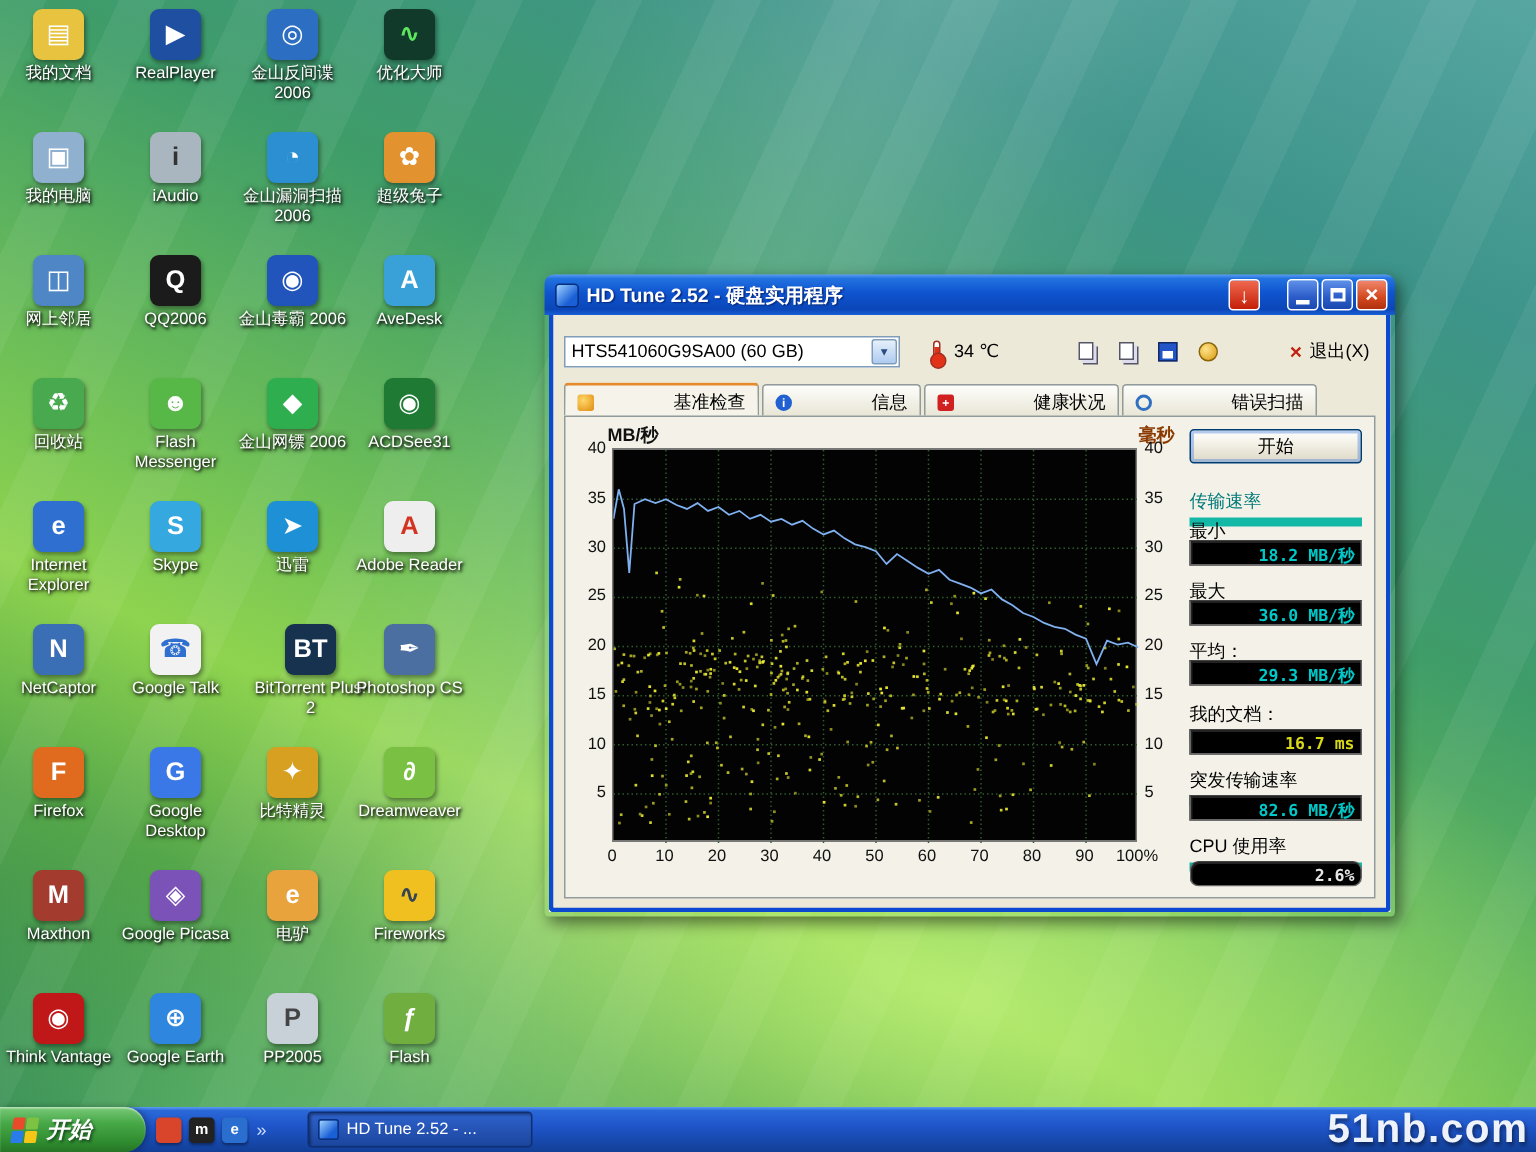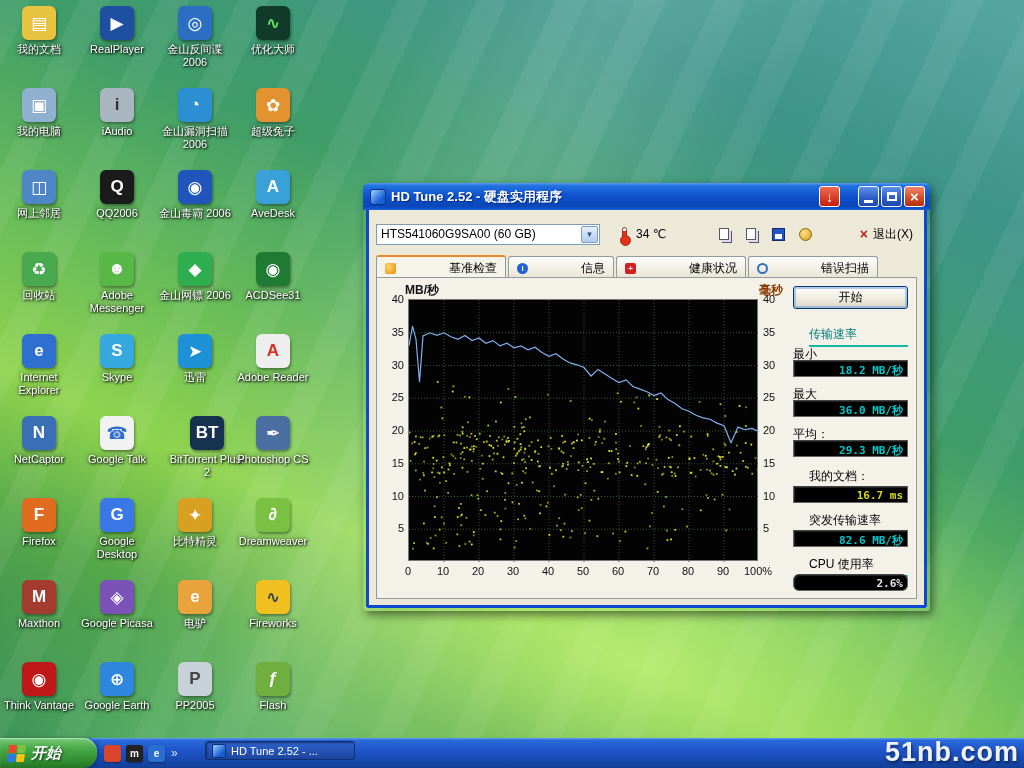--- a/index.html
+++ b/index.html
@@ -81,21 +81,21 @@
   .ytick{ position:absolute; font-size:11px; color:#111; width:22px; }
   .ytick-l{ left:1px; text-align:right; }
   .ytick-r{ left:382px; text-align:left; }
   .xtick{ position:absolute; top:283px; font-size:11px; color:#111; transform:translateX(-50%); }
   
   .side-panel{ position:absolute; left:416px; right:8px; top:8px; bottom:4px; font-size:12px; }
   .start-btn{ position:absolute; top:0; left:0; right:0; height:23px; font-size:12px;
     font-family:"Liberation Sans","DejaVu Sans",sans-serif; cursor:pointer;
     border:1px solid #003c74; border-radius:3px; background:linear-gradient(180deg,#ffffff,#f2f0e4 45%,#dcd8c8);
     box-shadow:inset 0 0 0 2px rgba(90,140,220,.45); }
-  .grp-head{ position:absolute; left:0; right:0; border-bottom:2px solid #14b8a6; padding-bottom:2px;margin-left:16px; }
+  .grp-head{ position:absolute; left:0; right:0; border-bottom:6px solid #14b8a6; padding-bottom:2px; }
   .teal-head{ color:#007a7a; }
   .fld-label{ position:absolute; left:0; }
   .val-box{ position:absolute; left:0; right:0; height:17px; background:#000; border:1px solid #666;
     border-top-color:#444; box-shadow:inset 1px 1px 0 #222; text-align:right; padding:2px 4px 0 0;
     font-family:"DejaVu Sans Mono","Liberation Mono",monospace; font-size:11px; font-weight:bold; }
   .v-teal{ color:#00c8c8; } .v-yellow{ color:#d8d818; } .v-white{ color:#e6e6e6; }
   
   .taskbar{ position:absolute; left:0; right:0; bottom:0; height:30px;
     background:linear-gradient(180deg,#5a9df5 0%,#2a68d8 8%,#1e54c8 45%,#123f96 100%); }
   .start-button{ position:absolute; left:0; top:0; height:30px; width:97px; cursor:pointer;
@@ -104,21 +104,21 @@
     box-shadow:inset 0 1px 1px rgba(255,255,255,.5), 2px 0 4px rgba(0,0,0,.3); }
   .win-flag{ width:17px; height:17px; display:grid; grid-template-columns:8px 8px; grid-template-rows:8px 8px;
     gap:1px; transform:skewX(-8deg); margin-right:6px; }
   .win-flag i{ display:block; border-radius:1px; }
   .start-text{ color:#fff; font-weight:bold; font-style:italic; font-size:15px; text-shadow:1px 1px 2px #14431a; }
   .quick-launch{ position:absolute; left:104px; top:0; height:30px; display:flex; align-items:center; }
   .ql-ic{ width:17px; height:17px; border-radius:3px; margin-right:5px; cursor:pointer;
     display:flex; align-items:center; justify-content:center; font-size:10px; font-weight:bold; color:#fff;
     box-shadow:0 1px 2px rgba(0,0,0,.4); }
   .ql-more{ color:#cfe0ff; font-size:12px; cursor:pointer; margin-left:1px; }
-  .task-button{ position:absolute; left:205px; top:3px; width:150px; height:19px; border-radius:3px; cursor:pointer;
+  .task-button{ position:absolute; left:205px; top:3px; width:150px; height:24px; border-radius:3px; cursor:pointer;
     background:linear-gradient(180deg,#2e62cc,#1c469e); border:1px solid #0e2f73;
     box-shadow:inset 1px 1px 2px rgba(0,0,0,.45); display:flex; align-items:center; padding:0 6px; }
   .task-ico{ width:14px; height:14px; border-radius:2px; background:linear-gradient(135deg,#9fd4ff,#1a5fd6 70%);
     border:1px solid #07307f; margin-right:5px; flex:none; }
   .task-label{ color:#fff; font-size:11px; white-space:nowrap; overflow:hidden; text-overflow:ellipsis; }
   .tray{ position:absolute; right:0; top:0; height:30px; width:188px; display:flex; align-items:center;
     justify-content:flex-end; padding-right:8px;
     background:linear-gradient(180deg,#4a96ef 0%,#1f66d8 50%,#1450b2 100%);
     border-left:1px solid #0c3a8c; box-shadow:inset 2px 0 2px rgba(255,255,255,.25); }
   .tray-temp{ background:#111; color:#ffd23f; font-size:10px; font-weight:bold; padding:2px 3px;
@@ -179,21 +179,21 @@
       <div class="desk-icon" style="left: 78px; top: 88px;">
         <div class="di-img" style="background: rgb(170, 182, 191); color: rgb(51, 51, 51);">i</div>
         <div class="di-label">iAudio</div>
       </div>
       <div class="desk-icon" style="left: 78px; top: 170px;">
         <div class="di-img" style="background: rgb(27, 27, 27);">Q</div>
         <div class="di-label">QQ2006</div>
       </div>
       <div class="desk-icon" style="left: 78px; top: 252px;">
         <div class="di-img" style="background: rgb(87, 184, 71);">☻</div>
-        <div class="di-label">Adobe Messenger</div>
+        <div class="di-label">Flash Messenger</div>
       </div>
       <div class="desk-icon" style="left: 78px; top: 334px;">
         <div class="di-img" style="background: rgb(53, 168, 224);">S</div>
         <div class="di-label">Skype</div>
       </div>
       <div class="desk-icon" style="left: 78px; top: 416px;">
         <div class="di-img" style="background: rgb(242, 242, 242); color: rgb(47, 111, 208);">☎</div>
         <div class="di-label">Google Talk</div>
       </div>
       <div class="desk-icon" style="left: 78px; top: 498px;">

